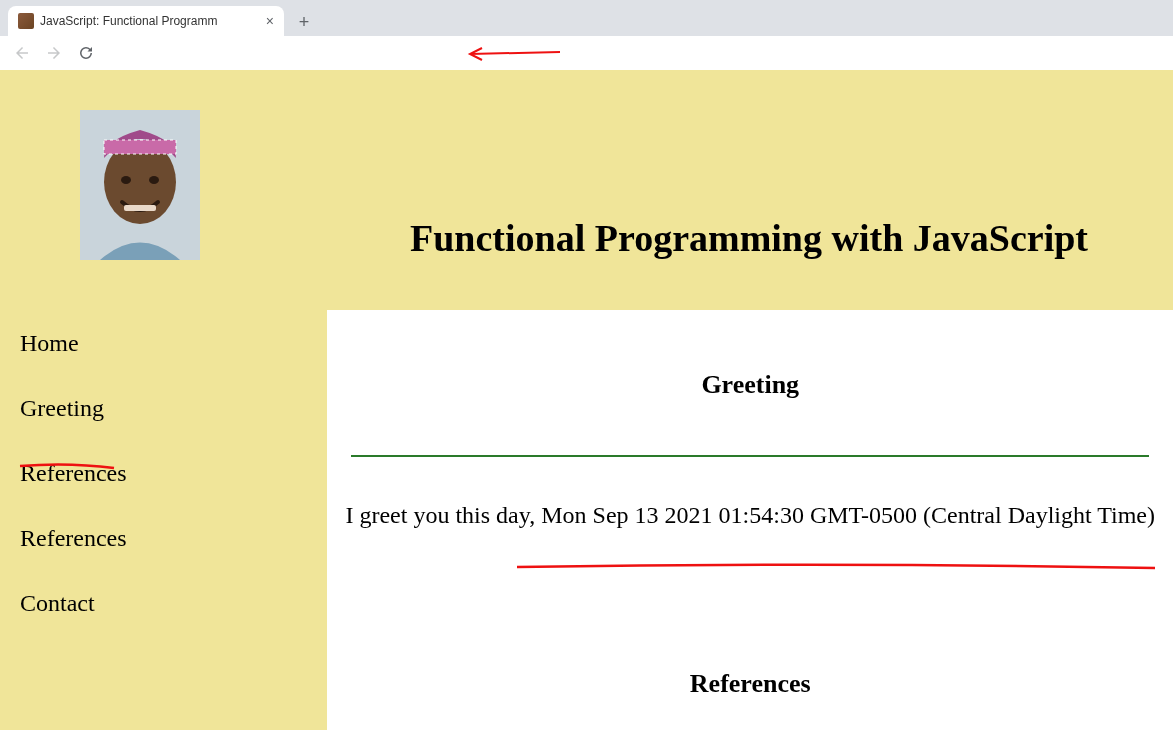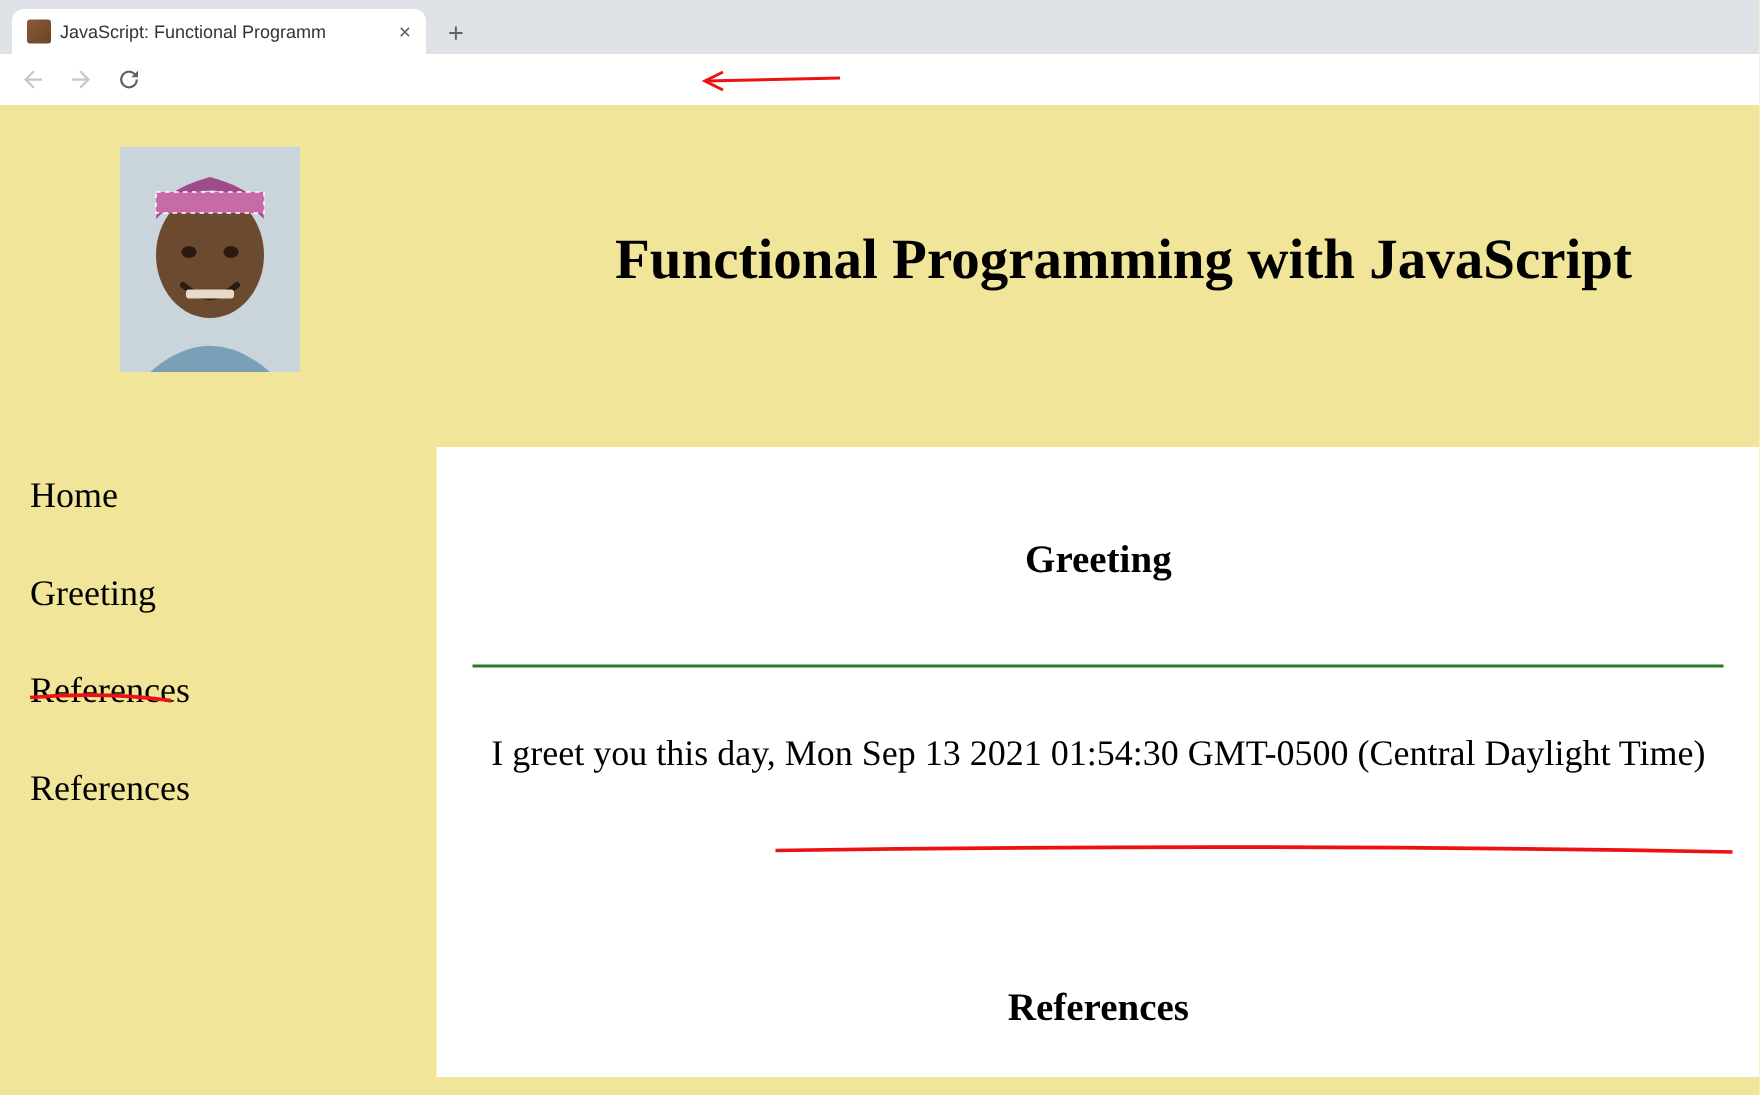--- a/index.html
+++ b/index.html
@@ -122,22 +122,22 @@
     
     .page {
       background: #f0e599;
       height: calc(730px - 70px);
       position: relative;
       overflow: hidden;
     }
 
     .header-area {
       display: flex;
-      align-items: center;
-      padding: 28px 0 50px 80px;
+      align-items: flex-end;
+      padding: 40px 0 50px 80px;
     }
     .avatar {
       width: 120px;
       height: 150px;
       margin-right: 20px;
       flex-shrink: 0;
     }
     .page-title {
       font-family: "Times New Roman", serif;
       font-size: 38px;
@@ -185,21 +185,21 @@
     }
     .green-rule {
       border: none;
       border-top: 2px solid #2a7a2a;
       margin: 0 24px 45px 24px;
     }
     .greet-line {
       font-family: "Times New Roman", serif;
       font-size: 24px;
       color: #000;
-      padding: 0 36px;
+      padding: 0 18px;
       white-space: nowrap;
       position: relative;
     }
     .greet-line-underline {
       position: absolute;
       left: 515px;
       top: 555px;
       pointer-events: none;
     }
     .section-title.refs {
@@ -267,20 +267,21 @@
     </div>
     <h1 class="page-title">Functional Programming with JavaScript</h1>
   </div>
 
   <div class="body-area">
     <nav class="sidebar">
       <a href="#">Home</a>
       <a href="#">Greeting</a>
       <a href="#">References</a>
       <a href="#">References</a>
+      <a href="#">Contact</a>
     </nav>
 
     <div class="content">
       <h2 class="section-title">Greeting</h2>
       <hr class="green-rule">
       <p class="greet-line">I greet you this day, Mon Sep 13 2021 01:54:30 GMT-0500 (Central Daylight Time)</p>
       <h2 class="section-title refs">References</h2>
     </div>
   </div>
 

